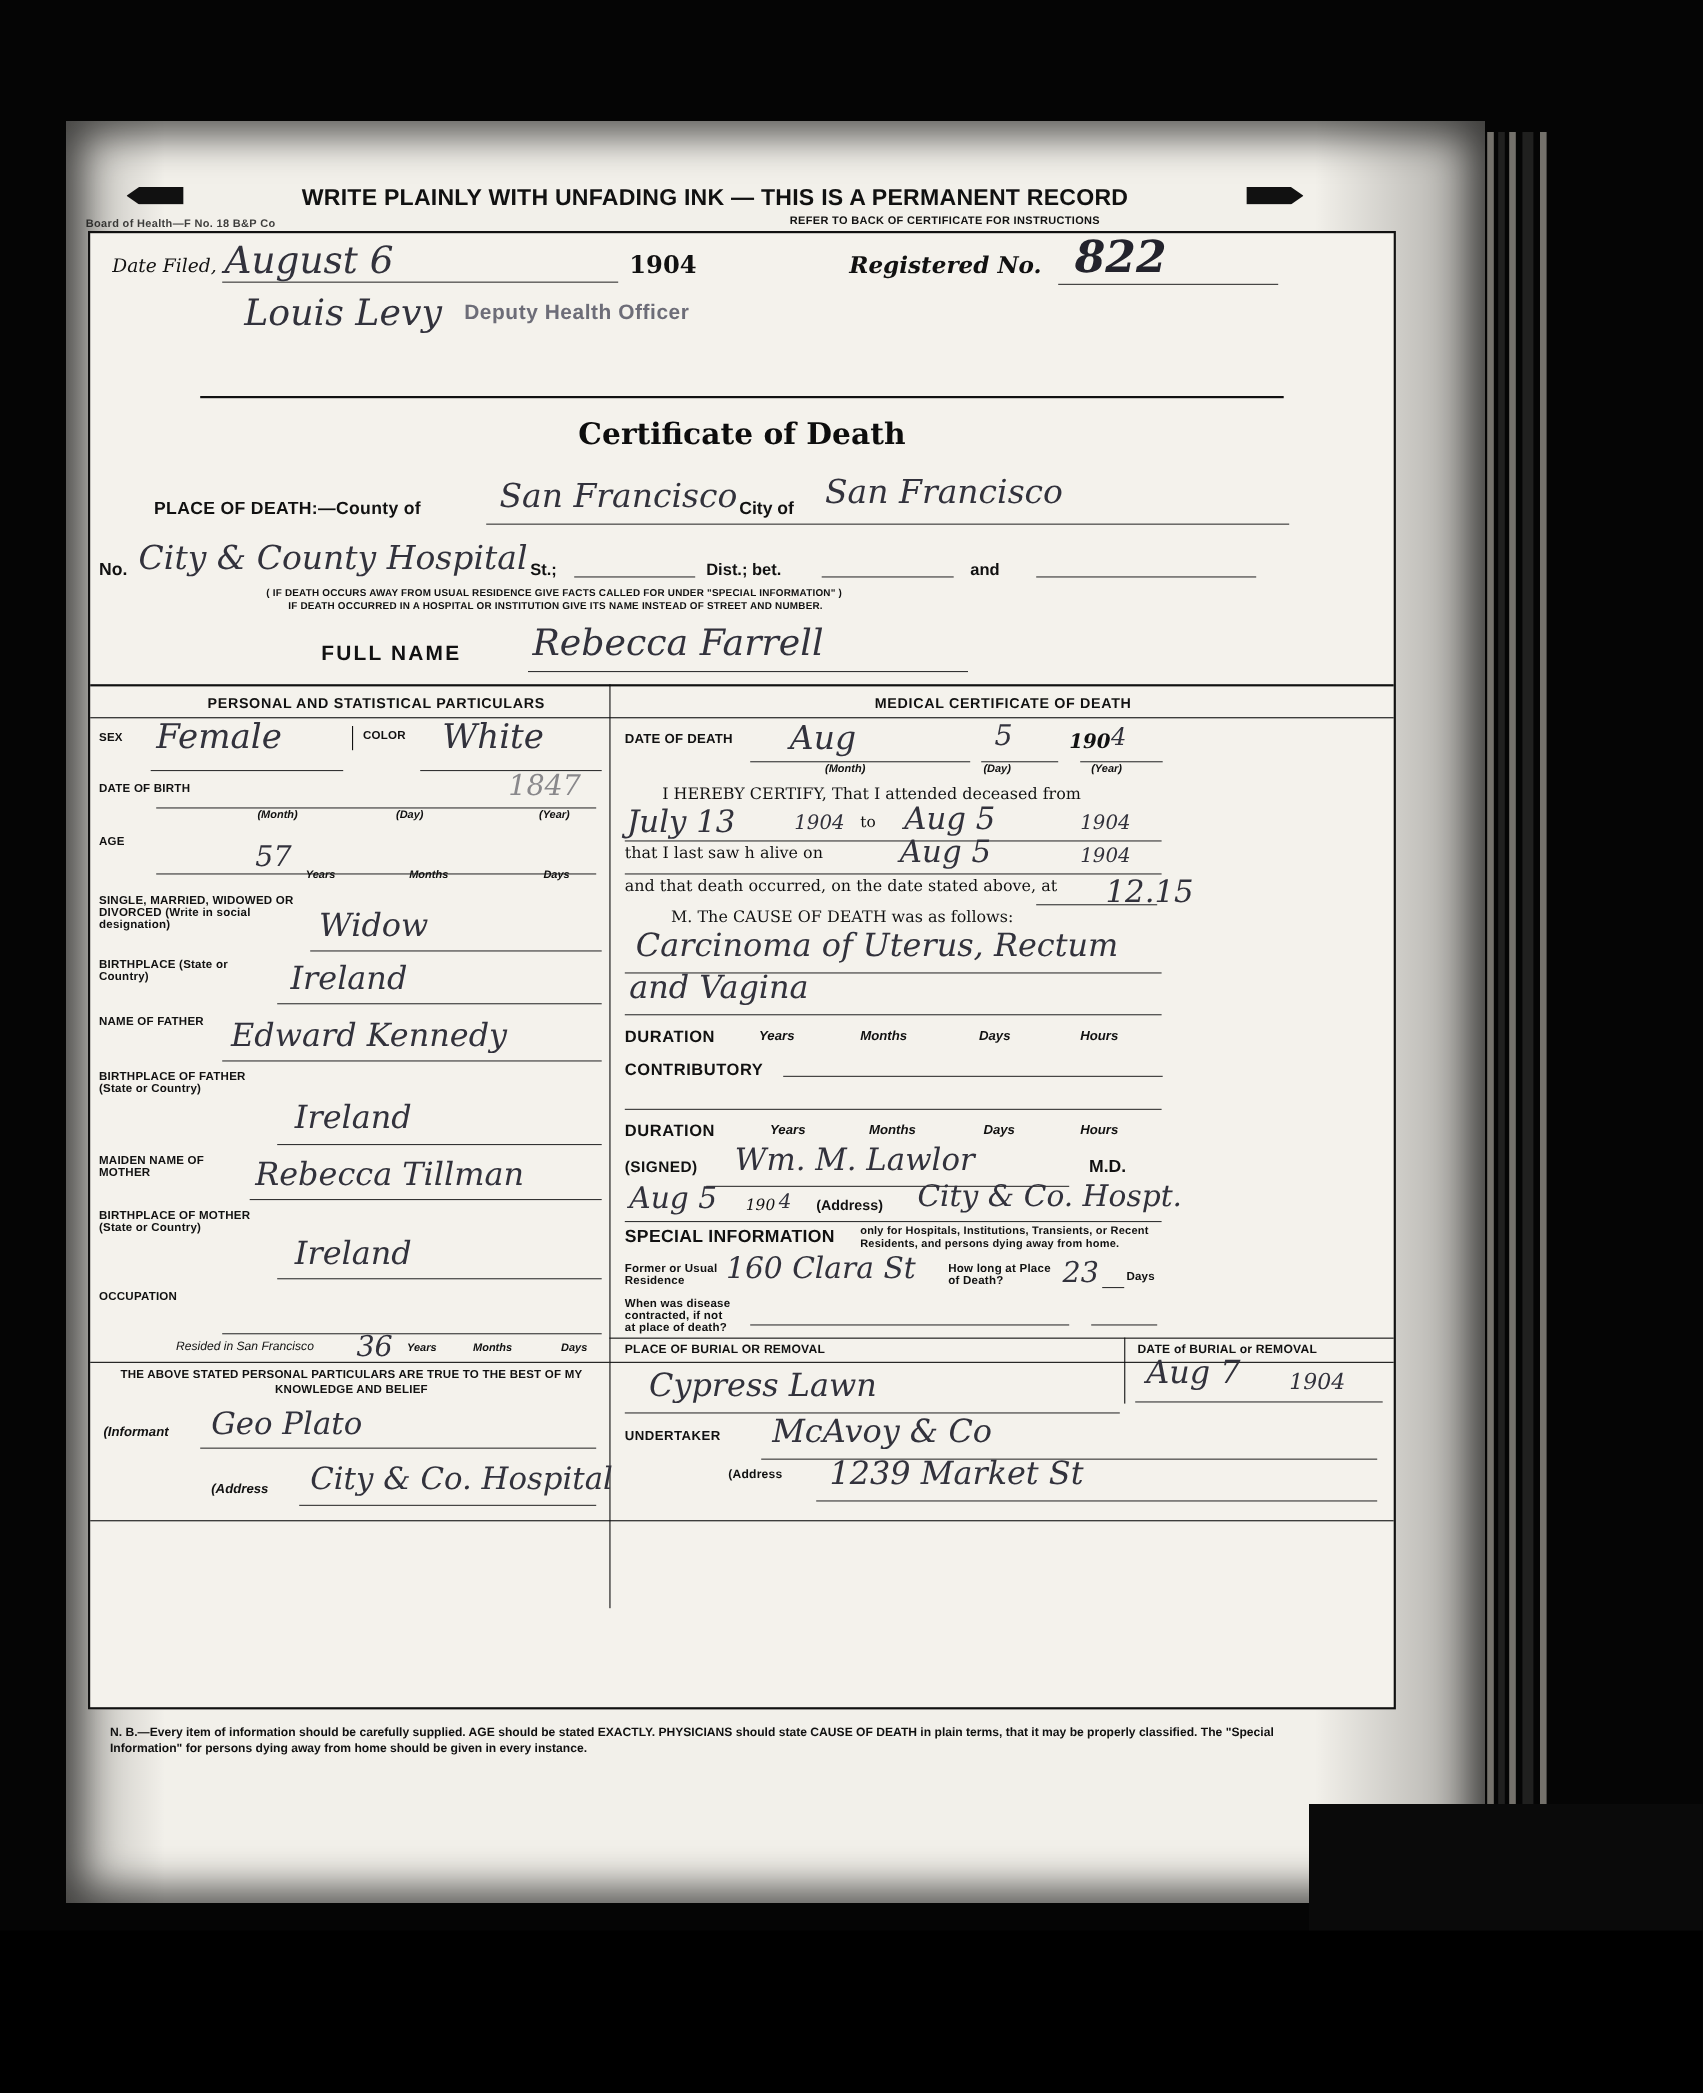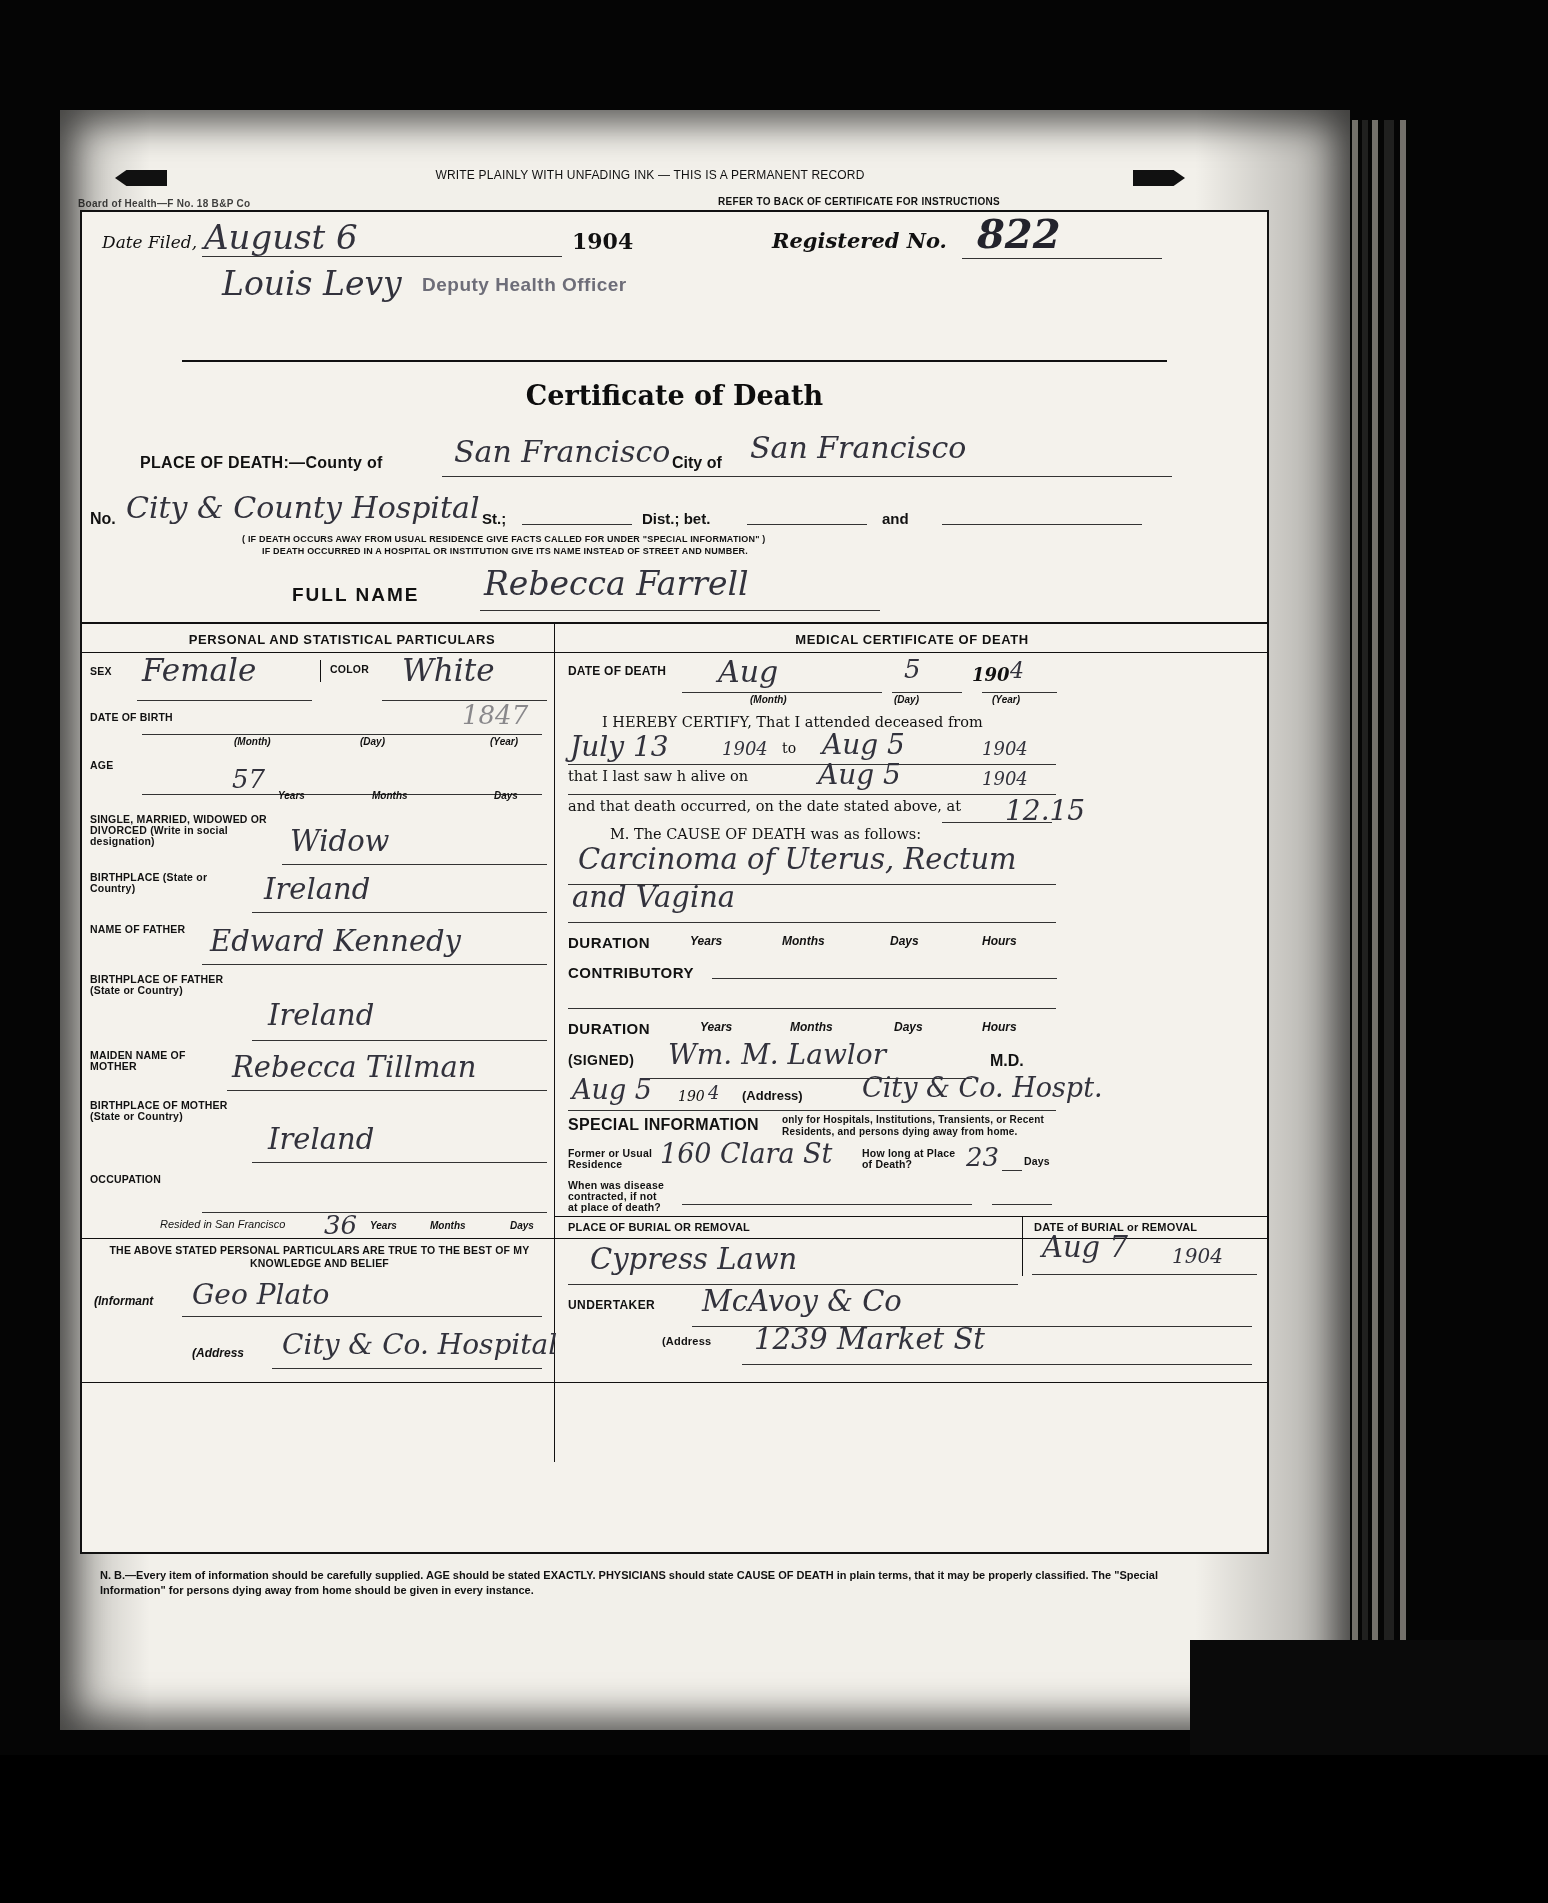--- a/index.html
+++ b/index.html
@@ -26,21 +26,21 @@
              background:#000;opacity:.93;}
 
   
   .t{position:absolute;white-space:nowrap;color:#111;}
   .blk{font-weight:bold;}
   .tiny{font-size:10px;letter-spacing:.3px;}
   .xtiny{font-size:8.5px;letter-spacing:.2px;}
 
   
   #hdrline{position:absolute;left:115px;top:168px;width:1070px;height:20px;}
-  #hdrline .txt{font-size:12px;font-weight:normal;letter-spacing:.2px;color:#111;}
+  #hdrline .txt{font-size:21px;font-weight:bold;letter-spacing:.2px;color:#111;}
 
   .arrowL,.arrowR{position:absolute;top:2px;width:52px;height:16px;background:#111;}
   .arrowL{left:0;clip-path:polygon(0 50%,22% 0,100% 0,100% 100%,22% 100%);}
   .arrowR{right:0;clip-path:polygon(0 0,78% 0,100% 50%,78% 100%,0 100%);}
 
   
   #frame{position:absolute;left:80px;top:210px;width:1185px;height:1340px;
          border:2px solid #111;background:#f4f2ec;}
   .rule{position:absolute;background:#111;height:1px;}
   .vrule{position:absolute;background:#111;width:1px;}
@@ -254,21 +254,21 @@
 
     <div class="t blk" style="left:486px;top:840px;font-size:14px;letter-spacing:.4px;">(SIGNED)</div>
     <div class="t handbig" style="left:586px;top:826px;font-size:28px;">Wm. M. Lawlor</div>
     <div class="t blk" style="left:908px;top:840px;font-size:16px;">M.D.</div>
     <div class="solidline" style="left:560px;top:866px;width:330px;"></div>
 
     <div class="t handbig" style="left:490px;top:862px;font-size:27px;">Aug 5</div>
     <div class="t" style="left:596px;top:876px;font-size:14px;font-style:italic;font-family:'DejaVu Serif',serif;">190</div>
     <div class="t handbig" style="left:626px;top:870px;font-size:18px;">4</div>
     <div class="t blk" style="left:660px;top:876px;font-size:13px;">(Address)</div>
-    <div class="t handbig" style="left:752px;top:860px;font-size:27px;margin-left:28px;">City &amp; Co. Hospt.</div>
+    <div class="t handbig" style="left:752px;top:860px;font-size:27px;">City &amp; Co. Hospt.</div>
     <div class="solidline" style="left:486px;top:898px;width:488px;"></div>
 
     <div class="t blk" style="left:486px;top:904px;font-size:16px;letter-spacing:.3px;">SPECIAL INFORMATION</div>
     <div class="lbl" style="left:700px;top:902px;width:278px;white-space:normal;font-size:10px;line-height:12px;">only for Hospitals, Institutions, Transients, or Recent Residents, and persons dying away from home.</div>
 
     <div class="lbl" style="left:486px;top:936px;width:86px;white-space:normal;">Former or Usual Residence</div>
     <div class="t handbig" style="left:578px;top:926px;font-size:27px;">160 Clara St</div>
     <div class="lbl" style="left:780px;top:936px;width:96px;white-space:normal;">How long at Place of Death?</div>
     <div class="t handbig" style="left:884px;top:930px;font-size:26px;">23</div>
     <div class="lbl" style="left:942px;top:944px;">Days</div>

